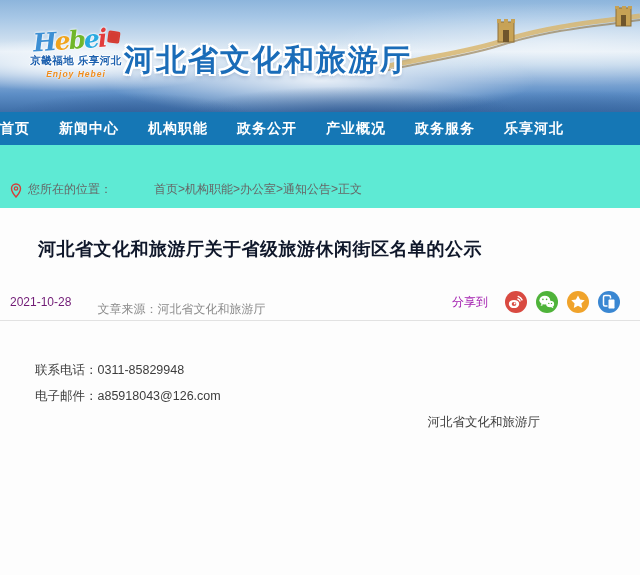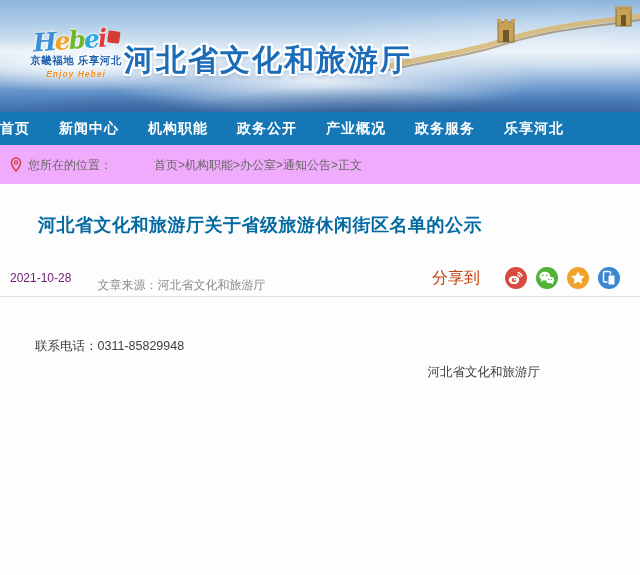--- a/index.html
+++ b/index.html
@@ -40,33 +40,33 @@
     text-shadow:-2px -2px 0 #fff,2px -2px 0 #fff,-2px 2px 0 #fff,2px 2px 0 #fff,
                 0 -2px 0 #fff,0 2px 0 #fff,-2px 0 0 #fff,2px 0 0 #fff,0 3px 4px rgba(20,60,120,.35); }
 
   
   .nav { height:33px; background:#1577b5; display:flex; align-items:center;
     column-gap:29px; }
   .nav-item { color:#fff; font-size:14px; font-weight:bold; letter-spacing:1px;
     cursor:pointer; white-space:nowrap; }
 
   
-  .breadcrumb { padding:12px 0 10px 10px; display:flex; align-items:flex-start; gap:6px;
-    background:#f0abfc; }
+  .breadcrumb { padding:36px 0 10px 10px; display:flex; align-items:flex-end; gap:6px;
+    background:#5eead4; }
   .breadcrumb .txt { font-size:12px; color:#666; }
   .breadcrumb .path { font-size:12px; color:#666; cursor:pointer;margin-left:36px; }
 
   
-  .article-title { margin:28px 50px 16px 38px; font-size:18px; font-weight:bold; color:#0369a1;
+  .article-title { margin:28px 50px 16px 38px; font-size:18px; font-weight:bold; color:#0f172a;
     letter-spacing:.5px; line-height:26px; }
   .meta { margin-top:28px; display:flex; align-items:center; padding:0 20px 0 10px; height:24px; }
   .meta .date { font-size:12px; color:#701a75; }
   .meta .source { font-size:12px; color:#8a8a8a; margin-left:26px;margin-top:15px; }
   .share { margin-left:auto; display:flex; align-items:center; gap:9px; }
-  .share-label { font-size:16px; color:#c2410c; margin-right:16px; }
+  .share-label { font-size:12px; color:#a21caf; margin-right:8px; }
   .share-btn { width:22px; height:22px; border-radius:50%; display:flex; align-items:center;
     justify-content:center; cursor:pointer; }
   .share-btn.weibo { background:#d94a41; }
   .share-btn.wechat { background:#4fb33a; }
   .share-btn.qzone { background:#f0a32b; }
   .share-btn.copy { background:#3a87d2; }
   .divider { border:none; border-top:1px solid #e2e2e2; margin-top:6px; }
 
   .body-text { padding:36px 50px 0 10px; font-size:12.5px; color:#3d3d3d; line-height:26px; }
   .body-text p { text-indent:2em; }
@@ -166,20 +166,21 @@
           <rect x="10" y="8" width="7" height="10" rx="1.5" fill="#fff" stroke="#3a87d2" stroke-width="1"></rect>
         </svg>
       </span>
     </div>
   </div>
 
   <hr class="divider">
 
   <div class="body-text">
     <p>联系电话：0311-85829948</p>
+    <p>电子邮件：a85918043@126.com</p>
     <div class="signature">
       <span class="sig-inner">
         <div class="sig-name">河北省文化和旅游厅</div>
         
       </span>
     </div>
   </div>
 
 </div>
 

